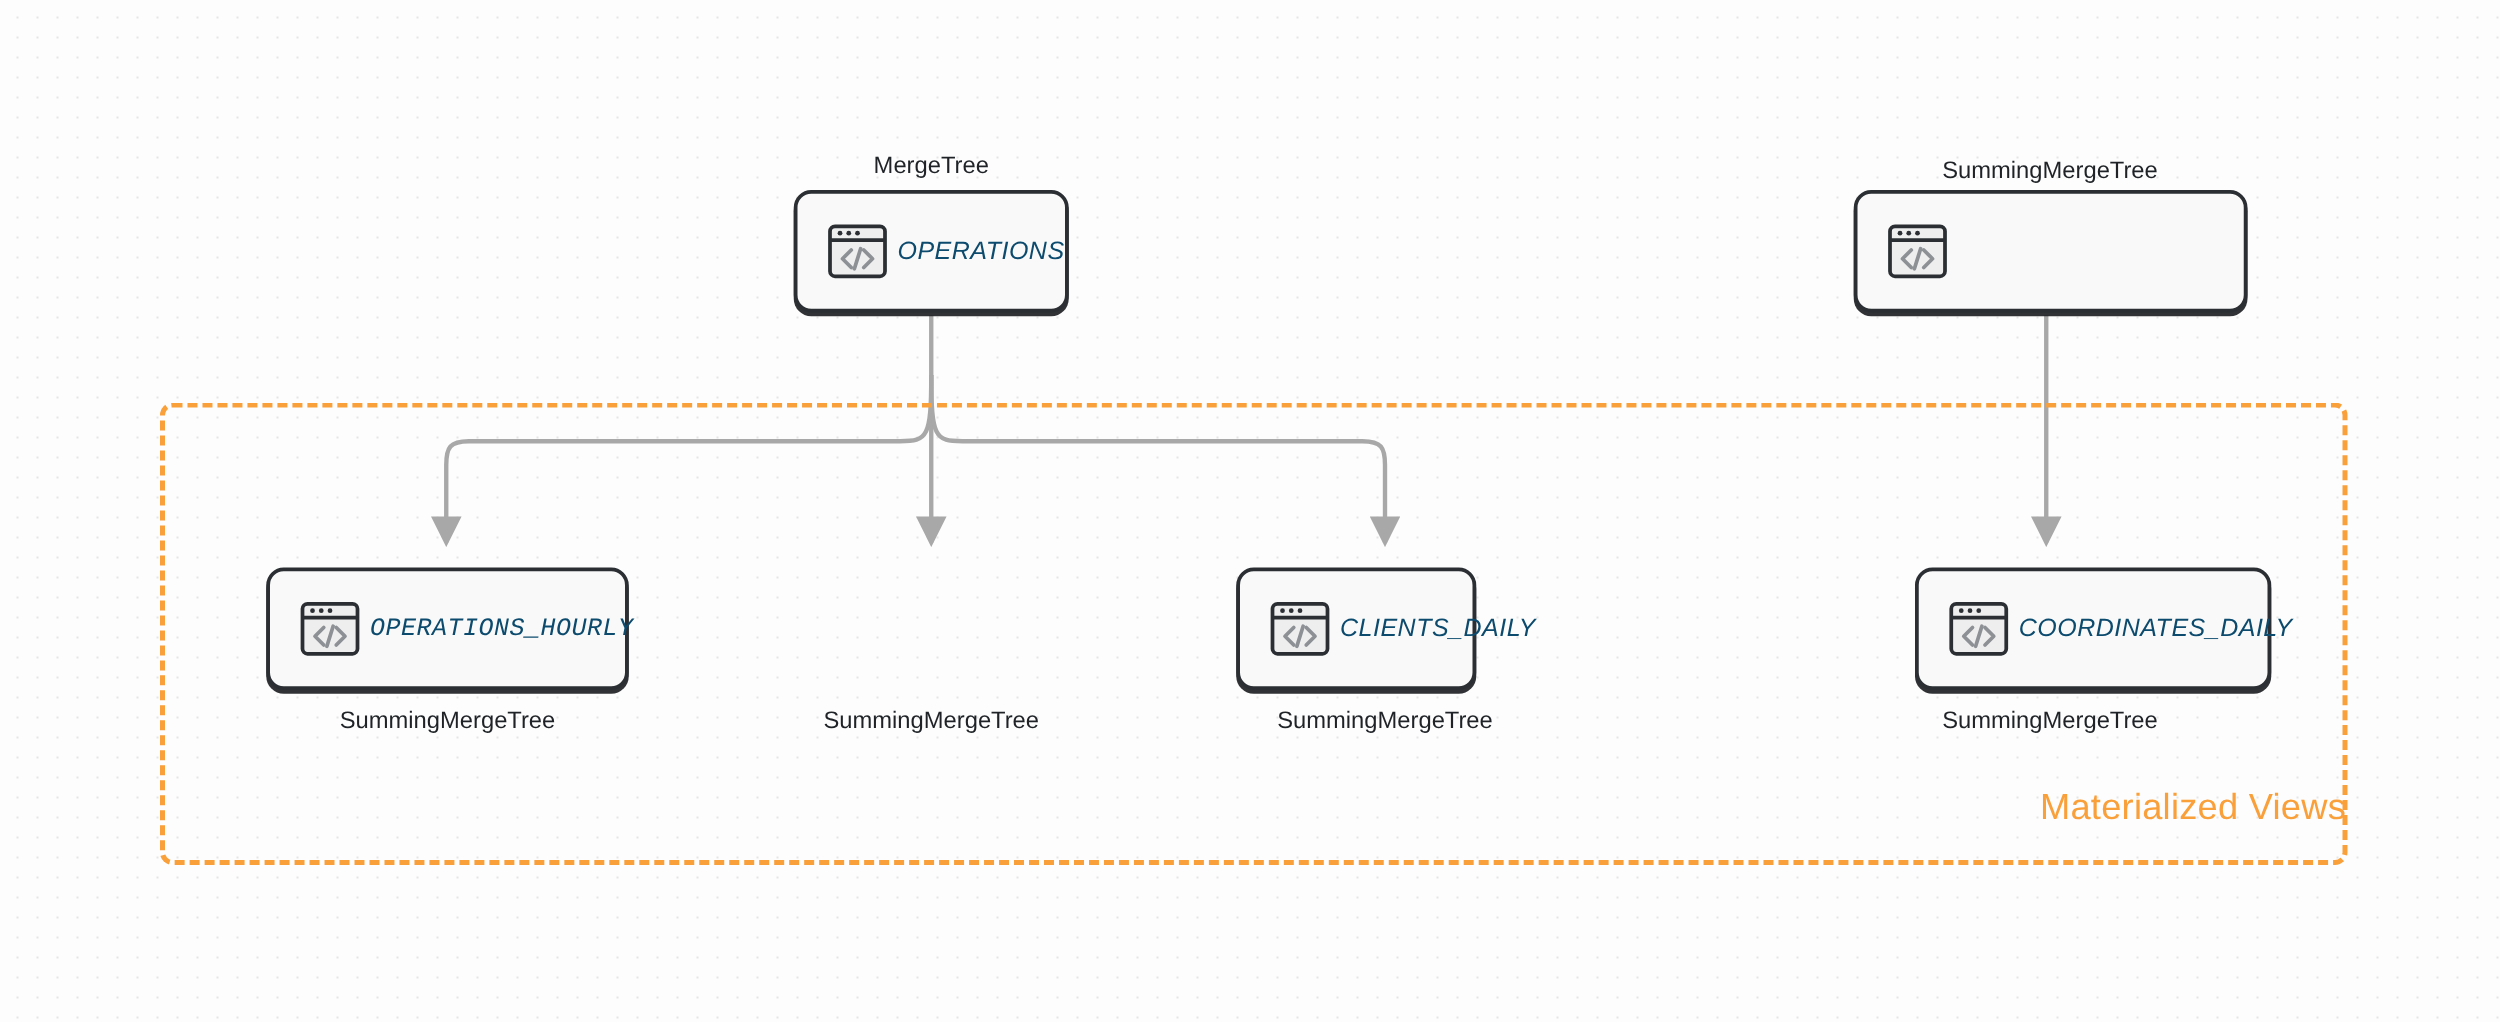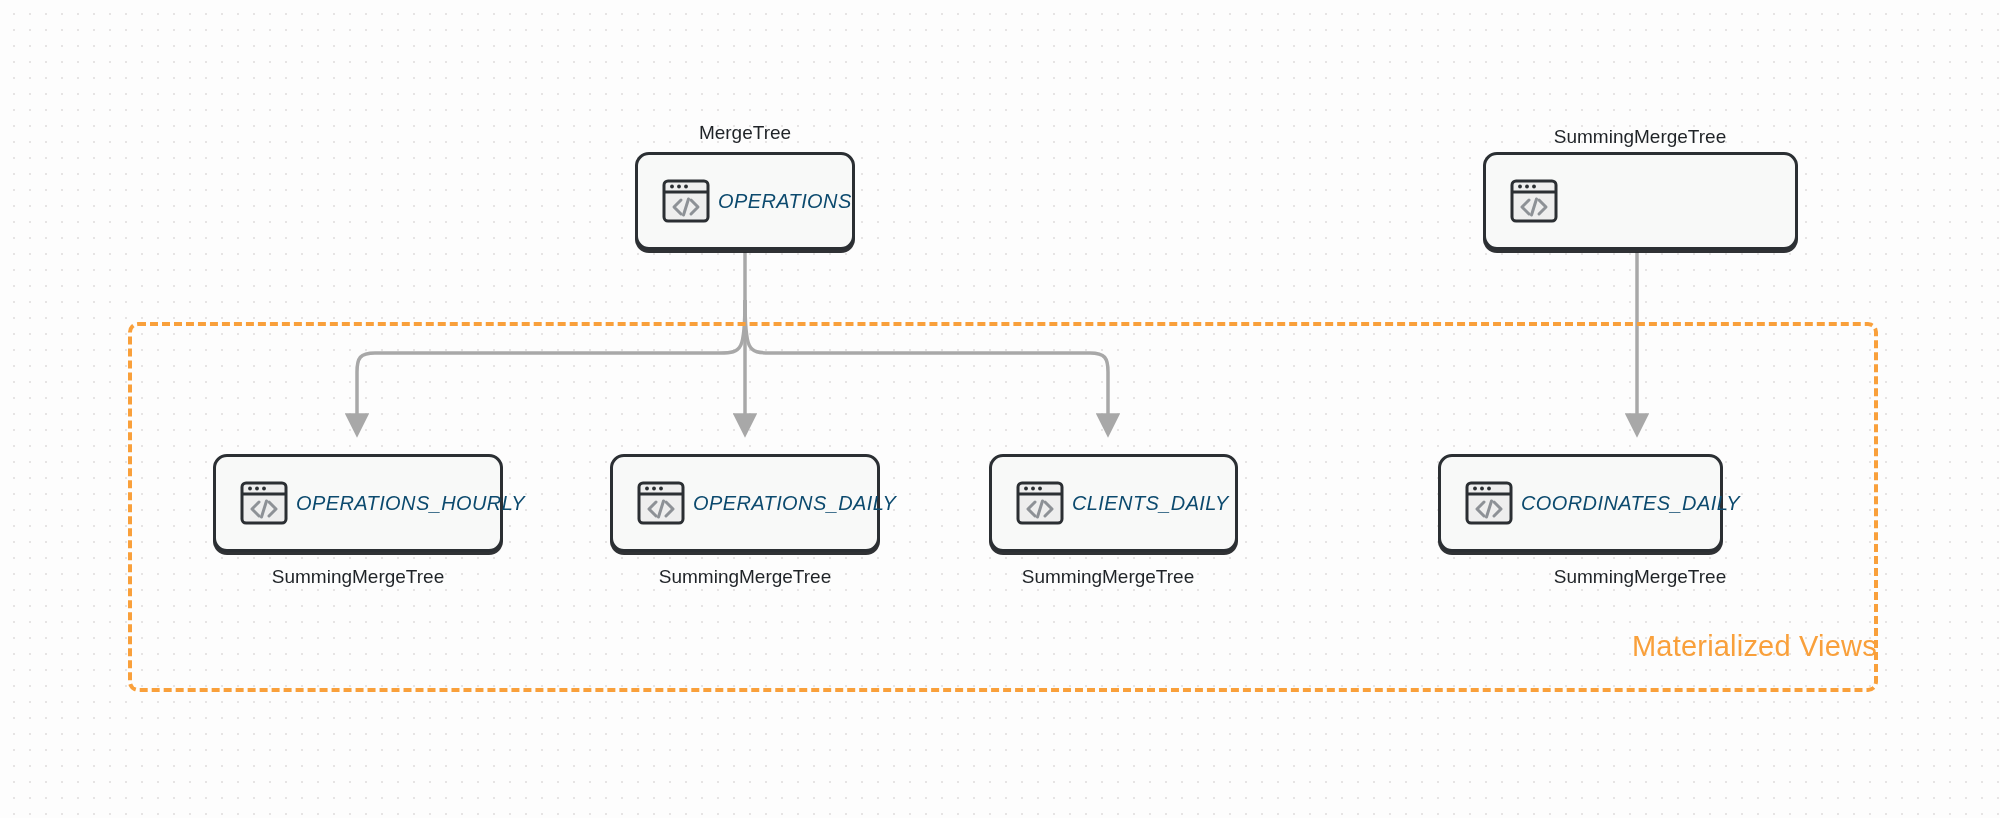--- a/index.html
+++ b/index.html
@@ -136,72 +136,57 @@
         <circle cx="12" cy="11.5" r="1.9" fill="#2b2f33"></circle>
         <circle cx="19" cy="11.5" r="1.9" fill="#2b2f33"></circle>
         <circle cx="26" cy="11.5" r="1.9" fill="#2b2f33"></circle>
         <path d="M 21 25 L 14 32 L 21 39" fill="none" stroke="#8d9196" stroke-width="3" stroke-linecap="round" stroke-linejoin="round"></path>
         <path d="M 31 25 L 38 32 L 31 39" fill="none" stroke="#8d9196" stroke-width="3" stroke-linecap="round" stroke-linejoin="round"></path>
         <path d="M 28.5 24 L 23.5 40" fill="none" stroke="#8d9196" stroke-width="3" stroke-linecap="round"></path>
       </svg>
     </span>
   </div>
 
-  <div class="node" style="left:213px; top:454px; width:290px; height:98px;">
+  <div class="node" style="left:213px; top:454px; width:290px; height:98px;font-family:Liberation Mono, monospace;">
     <span class="node-icon">
       <svg viewBox="0 0 52 52" xmlns="http://www.w3.org/2000/svg">
         <rect x="4" y="6" width="44" height="40" rx="4" ry="4" fill="#eeeeee" stroke="#2b2f33" stroke-width="3"></rect>
         <path d="M 4 17 L 48 17" stroke="#2b2f33" stroke-width="3"></path>
         <circle cx="12" cy="11.5" r="1.9" fill="#2b2f33"></circle>
         <circle cx="19" cy="11.5" r="1.9" fill="#2b2f33"></circle>
         <circle cx="26" cy="11.5" r="1.9" fill="#2b2f33"></circle>
         <path d="M 21 25 L 14 32 L 21 39" fill="none" stroke="#8d9196" stroke-width="3" stroke-linecap="round" stroke-linejoin="round"></path>
         <path d="M 31 25 L 38 32 L 31 39" fill="none" stroke="#8d9196" stroke-width="3" stroke-linecap="round" stroke-linejoin="round"></path>
         <path d="M 28.5 24 L 23.5 40" fill="none" stroke="#8d9196" stroke-width="3" stroke-linecap="round"></path>
       </svg>
     </span>
     <span class="node-label">OPERATIONS_HOURLY</span>
   </div>
   <div class="caption" style="left:358px; top:566px;">SummingMergeTree</div>
 
-  <div class="node" style="left:610px; top:454px; width:270px; height:98px;">
-    <span class="node-icon">
-      <svg viewBox="0 0 52 52" xmlns="http://www.w3.org/2000/svg">
-        <rect x="4" y="6" width="44" height="40" rx="4" ry="4" fill="#eeeeee" stroke="#2b2f33" stroke-width="3"></rect>
-        <path d="M 4 17 L 48 17" stroke="#2b2f33" stroke-width="3"></path>
-        <circle cx="12" cy="11.5" r="1.9" fill="#2b2f33"></circle>
-        <circle cx="19" cy="11.5" r="1.9" fill="#2b2f33"></circle>
-        <circle cx="26" cy="11.5" r="1.9" fill="#2b2f33"></circle>
-        <path d="M 21 25 L 14 32 L 21 39" fill="none" stroke="#8d9196" stroke-width="3" stroke-linecap="round" stroke-linejoin="round"></path>
-        <path d="M 31 25 L 38 32 L 31 39" fill="none" stroke="#8d9196" stroke-width="3" stroke-linecap="round" stroke-linejoin="round"></path>
-        <path d="M 28.5 24 L 23.5 40" fill="none" stroke="#8d9196" stroke-width="3" stroke-linecap="round"></path>
-      </svg>
-    </span>
-    <span class="node-label">OPERATIONS_DAILY</span>
-  </div>
   <div class="caption" style="left:745px; top:566px;">SummingMergeTree</div>
 
-  <div class="node" style="left:989px; top:454px; width:249px; height:98px;">
+  <div class="node" style="left:989px; top:454px; width:192px; height:98px;">
     <span class="node-icon">
       <svg viewBox="0 0 52 52" xmlns="http://www.w3.org/2000/svg">
         <rect x="4" y="6" width="44" height="40" rx="4" ry="4" fill="#eeeeee" stroke="#2b2f33" stroke-width="3"></rect>
         <path d="M 4 17 L 48 17" stroke="#2b2f33" stroke-width="3"></path>
         <circle cx="12" cy="11.5" r="1.9" fill="#2b2f33"></circle>
         <circle cx="19" cy="11.5" r="1.9" fill="#2b2f33"></circle>
         <circle cx="26" cy="11.5" r="1.9" fill="#2b2f33"></circle>
         <path d="M 21 25 L 14 32 L 21 39" fill="none" stroke="#8d9196" stroke-width="3" stroke-linecap="round" stroke-linejoin="round"></path>
         <path d="M 31 25 L 38 32 L 31 39" fill="none" stroke="#8d9196" stroke-width="3" stroke-linecap="round" stroke-linejoin="round"></path>
         <path d="M 28.5 24 L 23.5 40" fill="none" stroke="#8d9196" stroke-width="3" stroke-linecap="round"></path>
       </svg>
     </span>
     <span class="node-label">CLIENTS_DAILY</span>
   </div>
   <div class="caption" style="left:1108px; top:566px;">SummingMergeTree</div>
 
-  <div class="node" style="left:1438px; top:454px; width:285px; height:98px;">
+  <div class="node" style="left:1532px; top:454px; width:285px; height:98px;">
     <span class="node-icon">
       <svg viewBox="0 0 52 52" xmlns="http://www.w3.org/2000/svg">
         <rect x="4" y="6" width="44" height="40" rx="4" ry="4" fill="#eeeeee" stroke="#2b2f33" stroke-width="3"></rect>
         <path d="M 4 17 L 48 17" stroke="#2b2f33" stroke-width="3"></path>
         <circle cx="12" cy="11.5" r="1.9" fill="#2b2f33"></circle>
         <circle cx="19" cy="11.5" r="1.9" fill="#2b2f33"></circle>
         <circle cx="26" cy="11.5" r="1.9" fill="#2b2f33"></circle>
         <path d="M 21 25 L 14 32 L 21 39" fill="none" stroke="#8d9196" stroke-width="3" stroke-linecap="round" stroke-linejoin="round"></path>
         <path d="M 31 25 L 38 32 L 31 39" fill="none" stroke="#8d9196" stroke-width="3" stroke-linecap="round" stroke-linejoin="round"></path>
         <path d="M 28.5 24 L 23.5 40" fill="none" stroke="#8d9196" stroke-width="3" stroke-linecap="round"></path>

